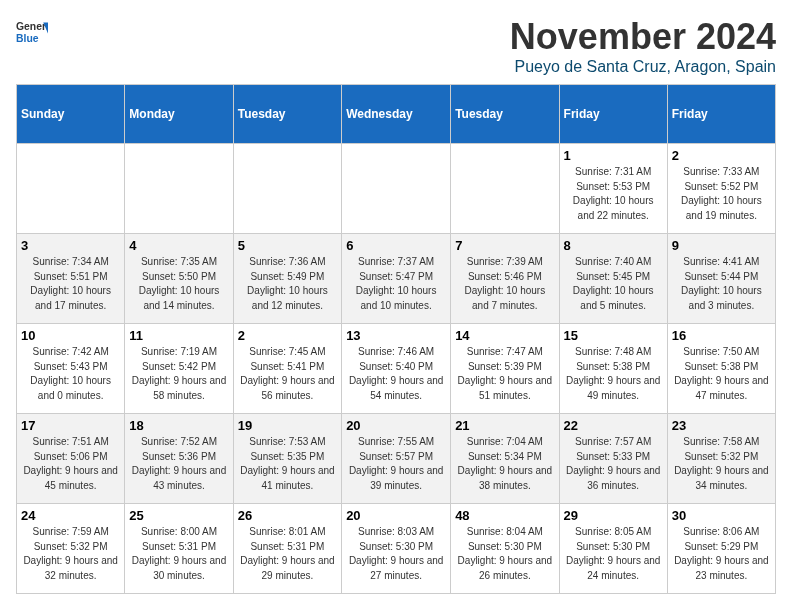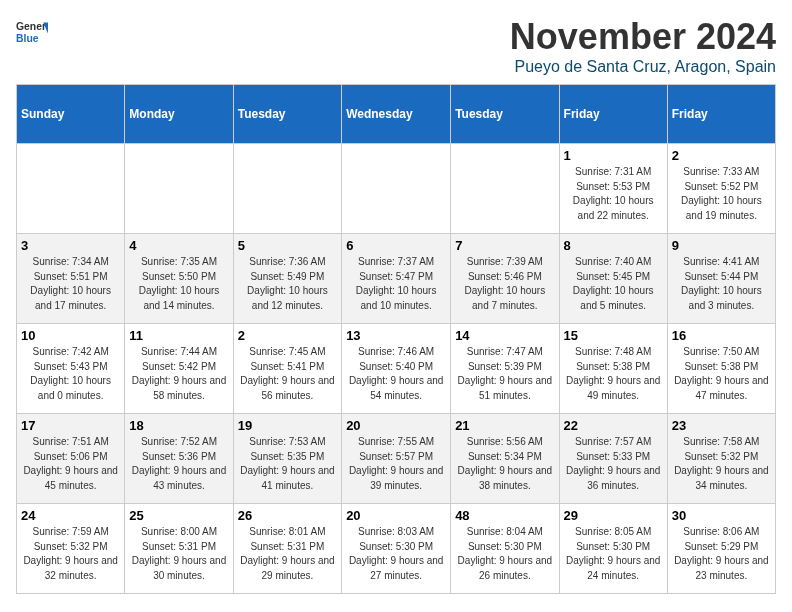--- a/index.html
+++ b/index.html
@@ -174,21 +174,21 @@
       </tr>
       <tr>
         <td class="cell-normal">
           <span class="day-number">10</span>
           <div class="cell-detail">Sunrise: 7:42 AM
 Sunset: 5:43 PM
 Daylight: 10 hours and 0 minutes.</div>
         </td>
         <td class="cell-normal">
           <span class="day-number">11</span>
-          <div class="cell-detail">Sunrise: 7:44 AM
+          <div class="cell-detail">Sunrise: 7:19 AM
 Sunset: 5:42 PM
 Daylight: 9 hours and 58 minutes.</div>
         </td>
         <td class="cell-normal">
           <span class="day-number">2</span>
           <div class="cell-detail">Sunrise: 7:45 AM
 Sunset: 5:41 PM
 Daylight: 9 hours and 56 minutes.</div>
         </td>
         <td class="cell-normal">
@@ -236,21 +236,21 @@
 Daylight: 9 hours and 41 minutes.</div>
         </td>
         <td class="cell-alt">
           <span class="day-number">20</span>
           <div class="cell-detail">Sunrise: 7:55 AM
 Sunset: 5:57 PM
 Daylight: 9 hours and 39 minutes.</div>
         </td>
         <td class="cell-alt">
           <span class="day-number">21</span>
-          <div class="cell-detail">Sunrise: 5:56 AM
+          <div class="cell-detail">Sunrise: 7:04 AM
 Sunset: 5:34 PM
 Daylight: 9 hours and 38 minutes.</div>
         </td>
         <td class="cell-alt">
           <span class="day-number">22</span>
           <div class="cell-detail">Sunrise: 7:57 AM
 Sunset: 5:33 PM
 Daylight: 9 hours and 36 minutes.</div>
         </td>
         <td class="cell-alt">

